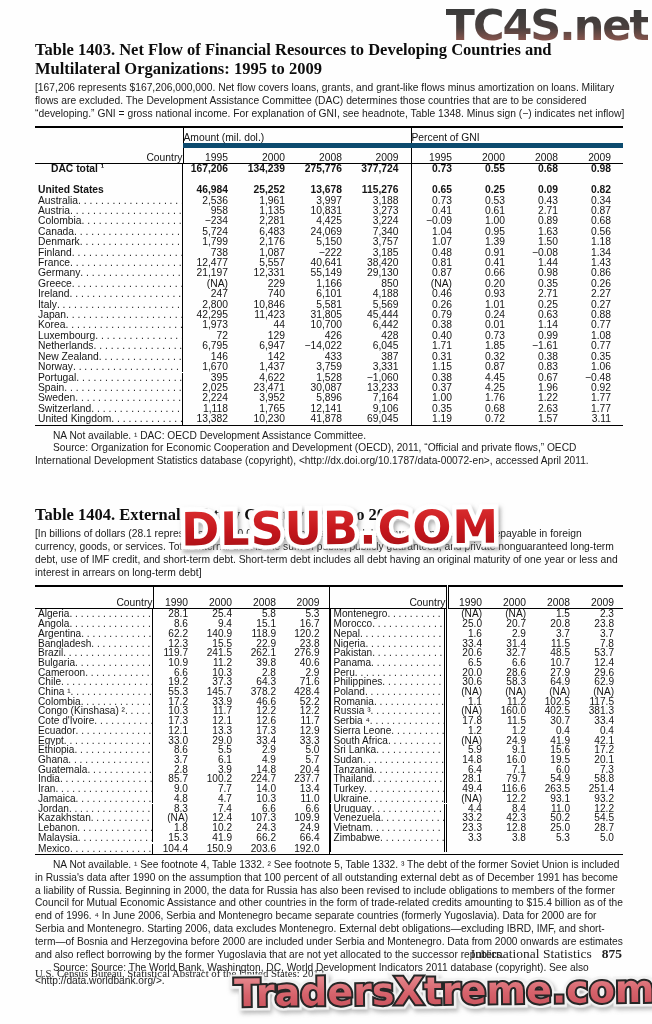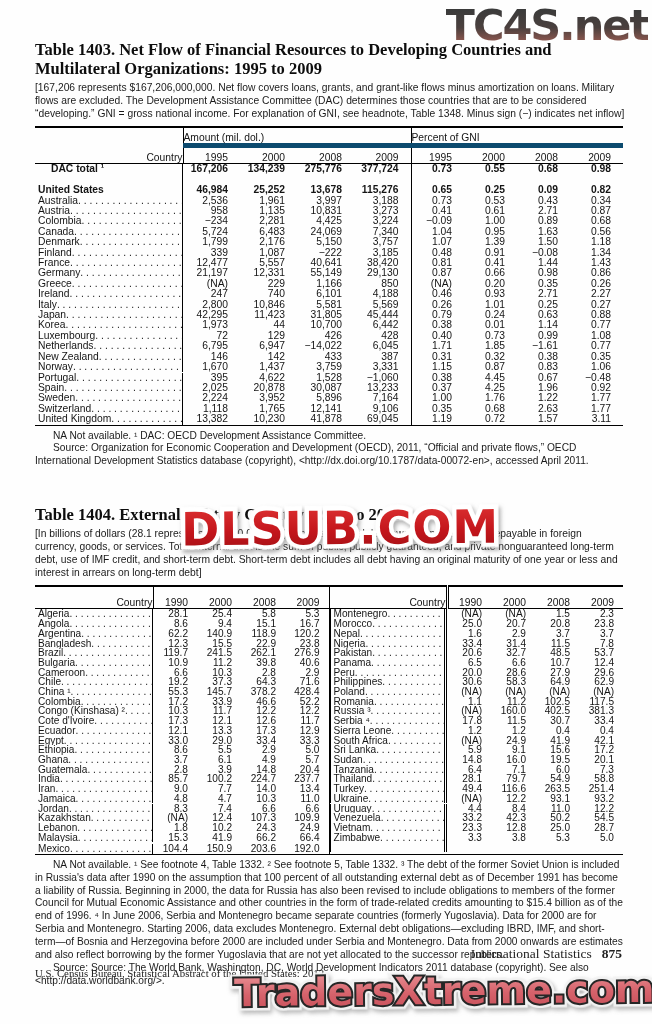--- a/index.html
+++ b/index.html
@@ -251,21 +251,21 @@
           <td class="val">1.07</td>
           <td class="val">1.39</td>
           <td class="val">1.50</td>
           <td class="val">1.18</td>
         </tr>
         <tr>
           <td class="cname">
             <span class="nm">Finland</span>
             <span class="dots"></span>
           </td>
-          <td class="val">339</td>
+          <td class="val">738</td>
           <td class="val">1,087</td>
           <td class="val">−222</td>
           <td class="val ge">3,185</td>
           <td class="val">0.48</td>
           <td class="val">0.91</td>
           <td class="val">−0.08</td>
           <td class="val">1.34</td>
         </tr>
         <tr>
           <td class="cname">
@@ -434,21 +434,21 @@
           <td class="val">4.45</td>
           <td class="val">0.67</td>
           <td class="val">−0.48</td>
         </tr>
         <tr>
           <td class="cname">
             <span class="nm">Spain</span>
             <span class="dots"></span>
           </td>
           <td class="val">2,025</td>
-          <td class="val">20,878</td>
+          <td class="val">23,471</td>
           <td class="val">30,087</td>
           <td class="val ge">13,233</td>
           <td class="val">0.37</td>
           <td class="val">4.25</td>
           <td class="val">1.96</td>
           <td class="val">0.92</td>
         </tr>
         <tr>
           <td class="cname">
             <span class="nm">Sweden</span>

